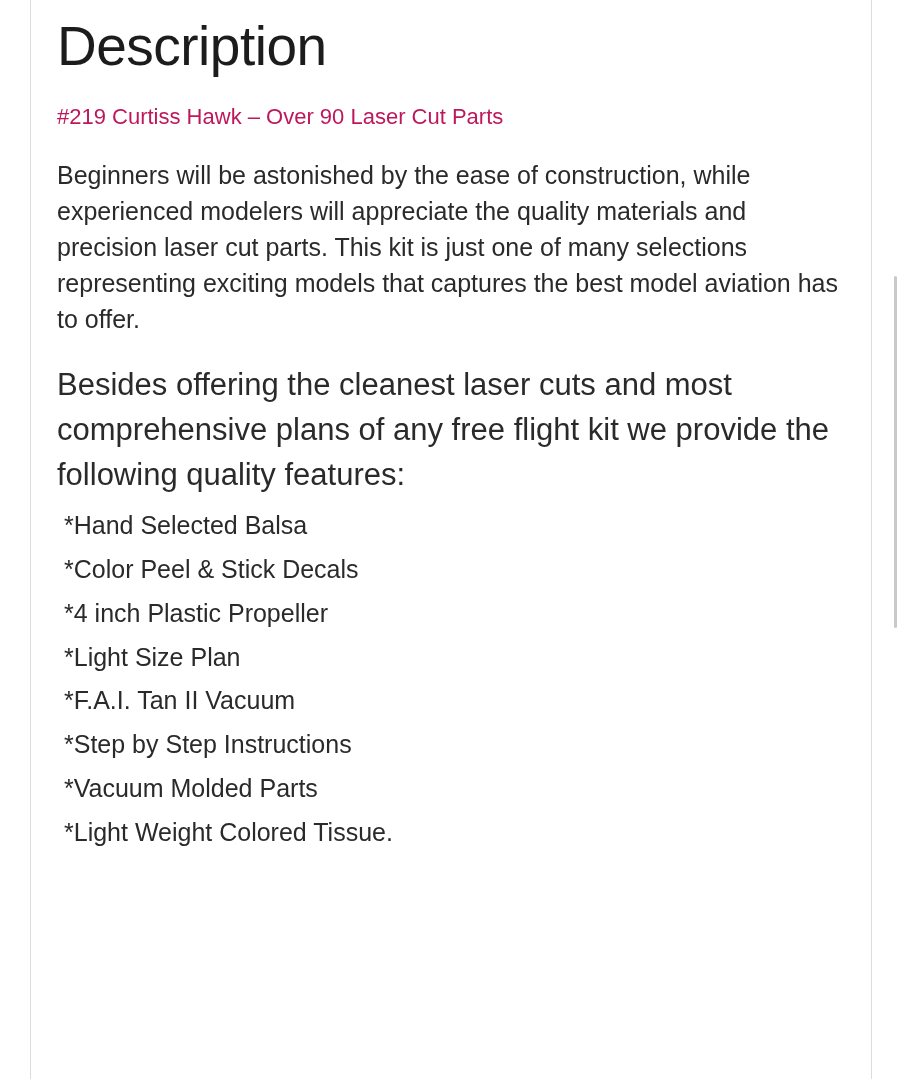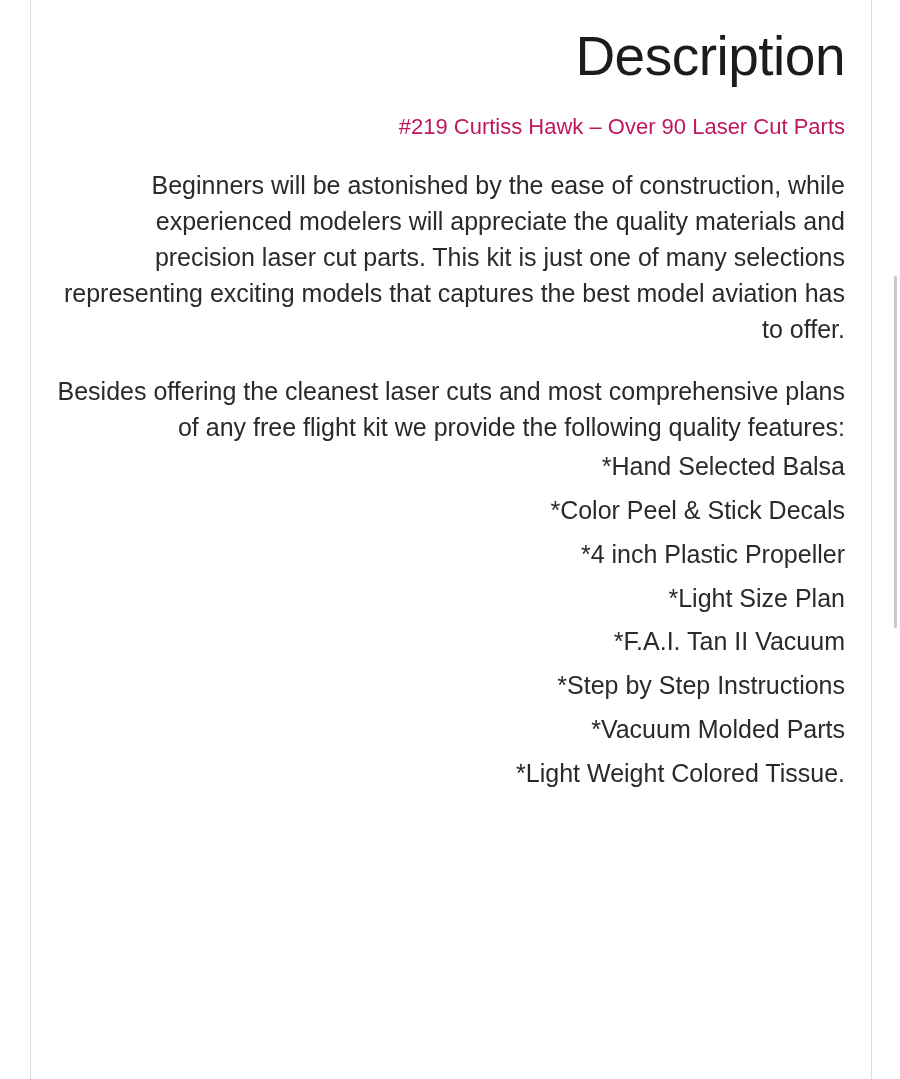--- a/index.html
+++ b/index.html
@@ -26,23 +26,22 @@
   }
   .edge-rule.left  { left: 30px; }
   .edge-rule.right { right: 28px; }
 
   .page {
     position: absolute;
     left: 31px;
     right: 29px;
     top: 0;
     bottom: 0;
-    padding: 12px 26px;
+    padding: 2px 26px;
     box-sizing: border-box;
-    text-align: right;
   }
 
   .title {
     font-size: 55px;
     font-weight: 400;
     letter-spacing: -0.5px;
     line-height: 1.05;
     margin: 16px 0 0 0;
     color: #1c1c1c;
   }
@@ -55,29 +54,29 @@
   }
 
   p.body {
     font-size: 25px;
     line-height: 1.44;
     margin: 26px 0 0 0;
     color: #2a2a2a;
   }
 
   .features-intro {
-    font-size: 25px;
+    font-size: 31px;
     line-height: 1.44;
     margin: 26px 0 0 0;
     color: #2a2a2a;
   }
 
   .feature-list {
     list-style: none;
-    margin: 0;
+    margin: 7px;
     padding: 0;
   }
   .feature-list li {
     font-size: 25px;
     line-height: 1.75;
     color: #2a2a2a;
     white-space: nowrap;
   }
 
   

